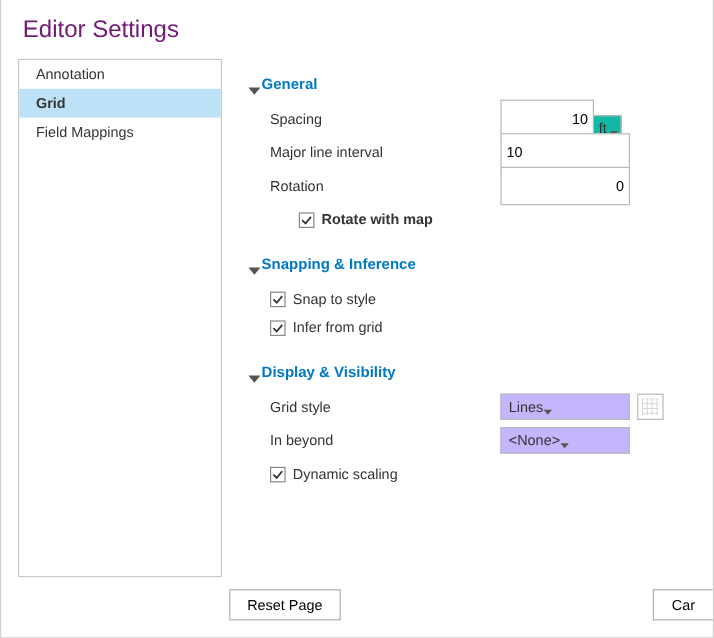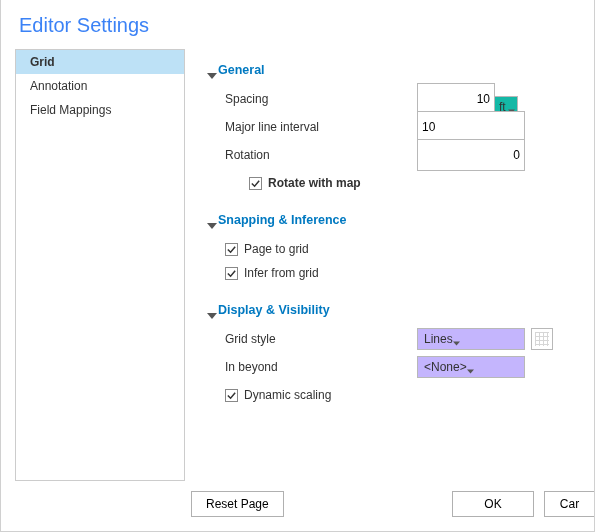--- a/index.html
+++ b/index.html
@@ -19,21 +19,21 @@
     border: 1px solid #d0d0d0;
     border-top: none;
     display: flex;
     flex-direction: column;
     background: #fff;
   }
   .title {
     padding: 14px 18px 8px 18px;
     font-size: 20px;
     font-weight: 400;
-    color: #3b82f6;
+    color: #701a75;
   }
   .body {
     flex: 1;
     display: flex;
     padding: 4px 0 0 14px;
     min-height: 0;
   }
   .sidebar {
     width: 170px;
     border: 1px solid #ccc;
@@ -148,21 +148,21 @@
     height: 14px;
     background:
       linear-gradient(#bbb 1px, transparent 1px) 0 0/4px 4px,
       linear-gradient(90deg,#bbb 1px, transparent 1px) 0 0/4px 4px;
     opacity: 0.6;
   }
   .footer {
     display: flex;
     align-items: flex-end;
     padding: 10px 0 14px 0;
-    gap: 10px;
+    gap: 24px;
   }
   .footer-spacer { flex: 1; }
   .btn {
     height: 26px;
     min-width: 78px;
     padding: 0 14px;
     border: 1px solid #b0b0b0;
     background: #fff;
     font-family: inherit;
     font-size: 12px;
@@ -176,25 +176,25 @@
   .btn.cancel { min-width: 50px; border-right:none;}
 </style>
 </head>
 <body>
 
 <div class="window">
   <div class="title">Editor Settings</div>
 
   <div class="body">
     <div class="sidebar">
+      <div class="side-item">
+        <span>Annotation</span>
+      </div>
       <div class="side-item selected">
         <span>Grid</span>
-      </div>
-      <div class="side-item">
-        <span>Annotation</span>
       </div>
       <div class="side-item">
         <span>Field Mappings</span>
       </div>
     </div>
 
     <div class="content">
 
       <div class="section-header">
         <span class="caret">
@@ -247,21 +247,21 @@
             </svg></span>
         <span>Snapping &amp; Inference</span>
       </div>
 
       <div class="check-row">
         <span class="chk">
             <svg viewBox="0 0 12 12">
               <polyline points="2,6 5,9 10,3"></polyline>
             </svg>
           </span>
-        <span>Page to grid</span>
+        <span>Snap to style</span>
       </div>
 
       <div class="check-row">
         <span class="chk">
             <svg viewBox="0 0 12 12">
               <polyline points="2,6 5,9 10,3"></polyline>
             </svg>
           </span>
         <span>Infer from grid</span>
       </div>
@@ -309,16 +309,15 @@
           </span>
         <span>Dynamic scaling</span>
       </div>
 
     </div>
   </div>
 
   <div class="footer">
     <button class="btn reset">Reset Page</button>
     <div class="footer-spacer"></div>
-    <button class="btn ok">OK</button>
     <button class="btn cancel">Car</button>
   </div>
 </div>
 
 </body></html>

